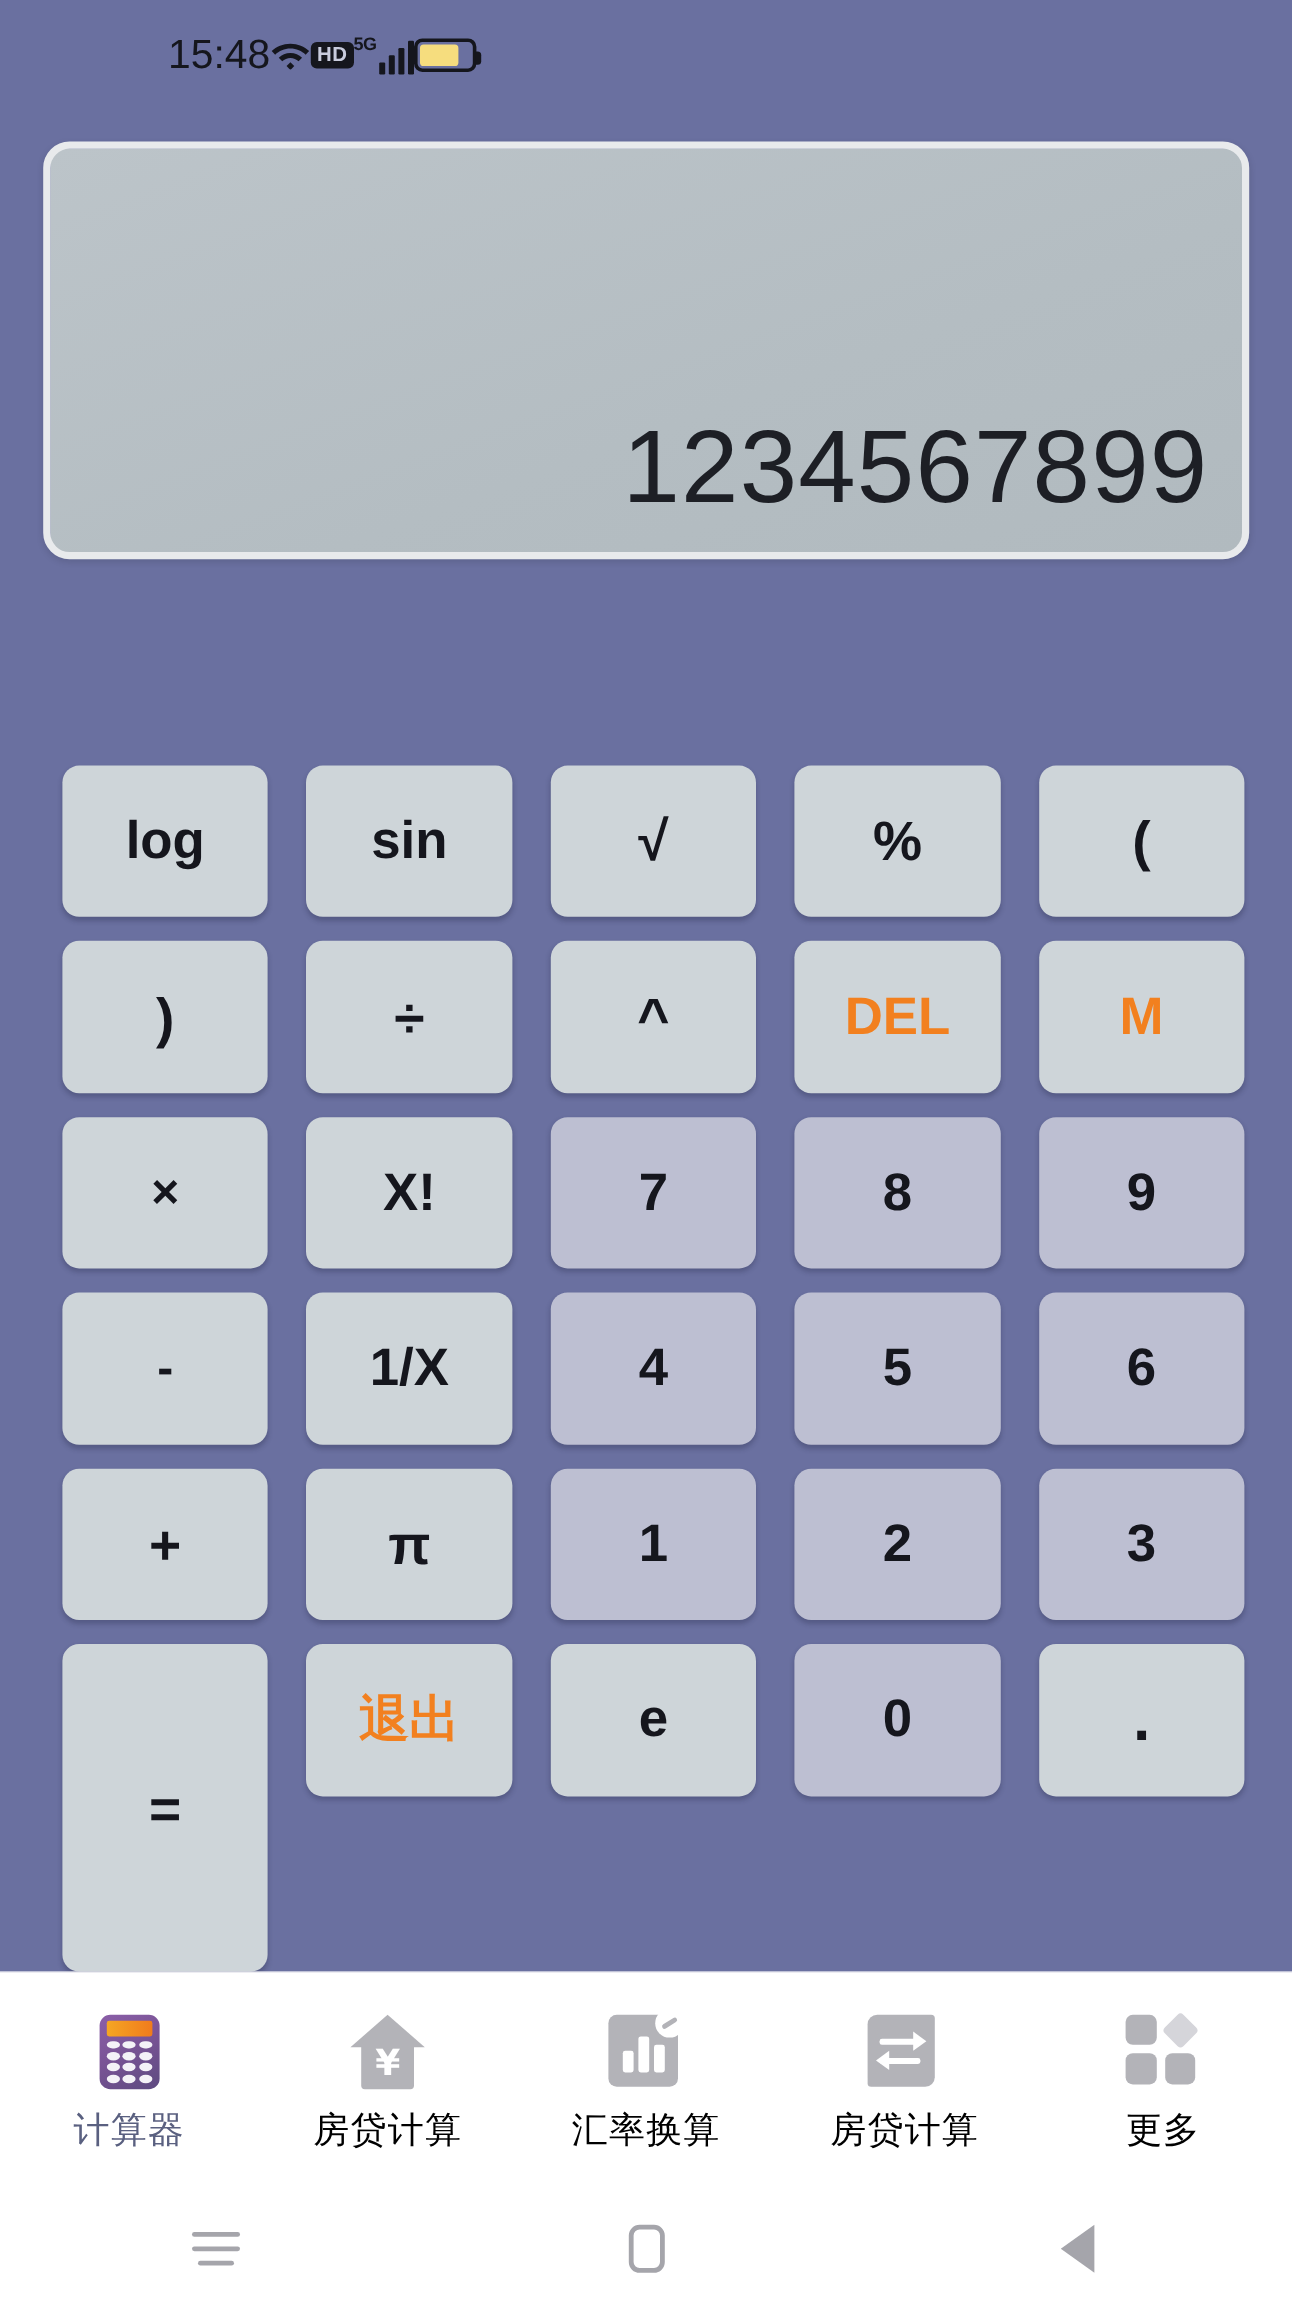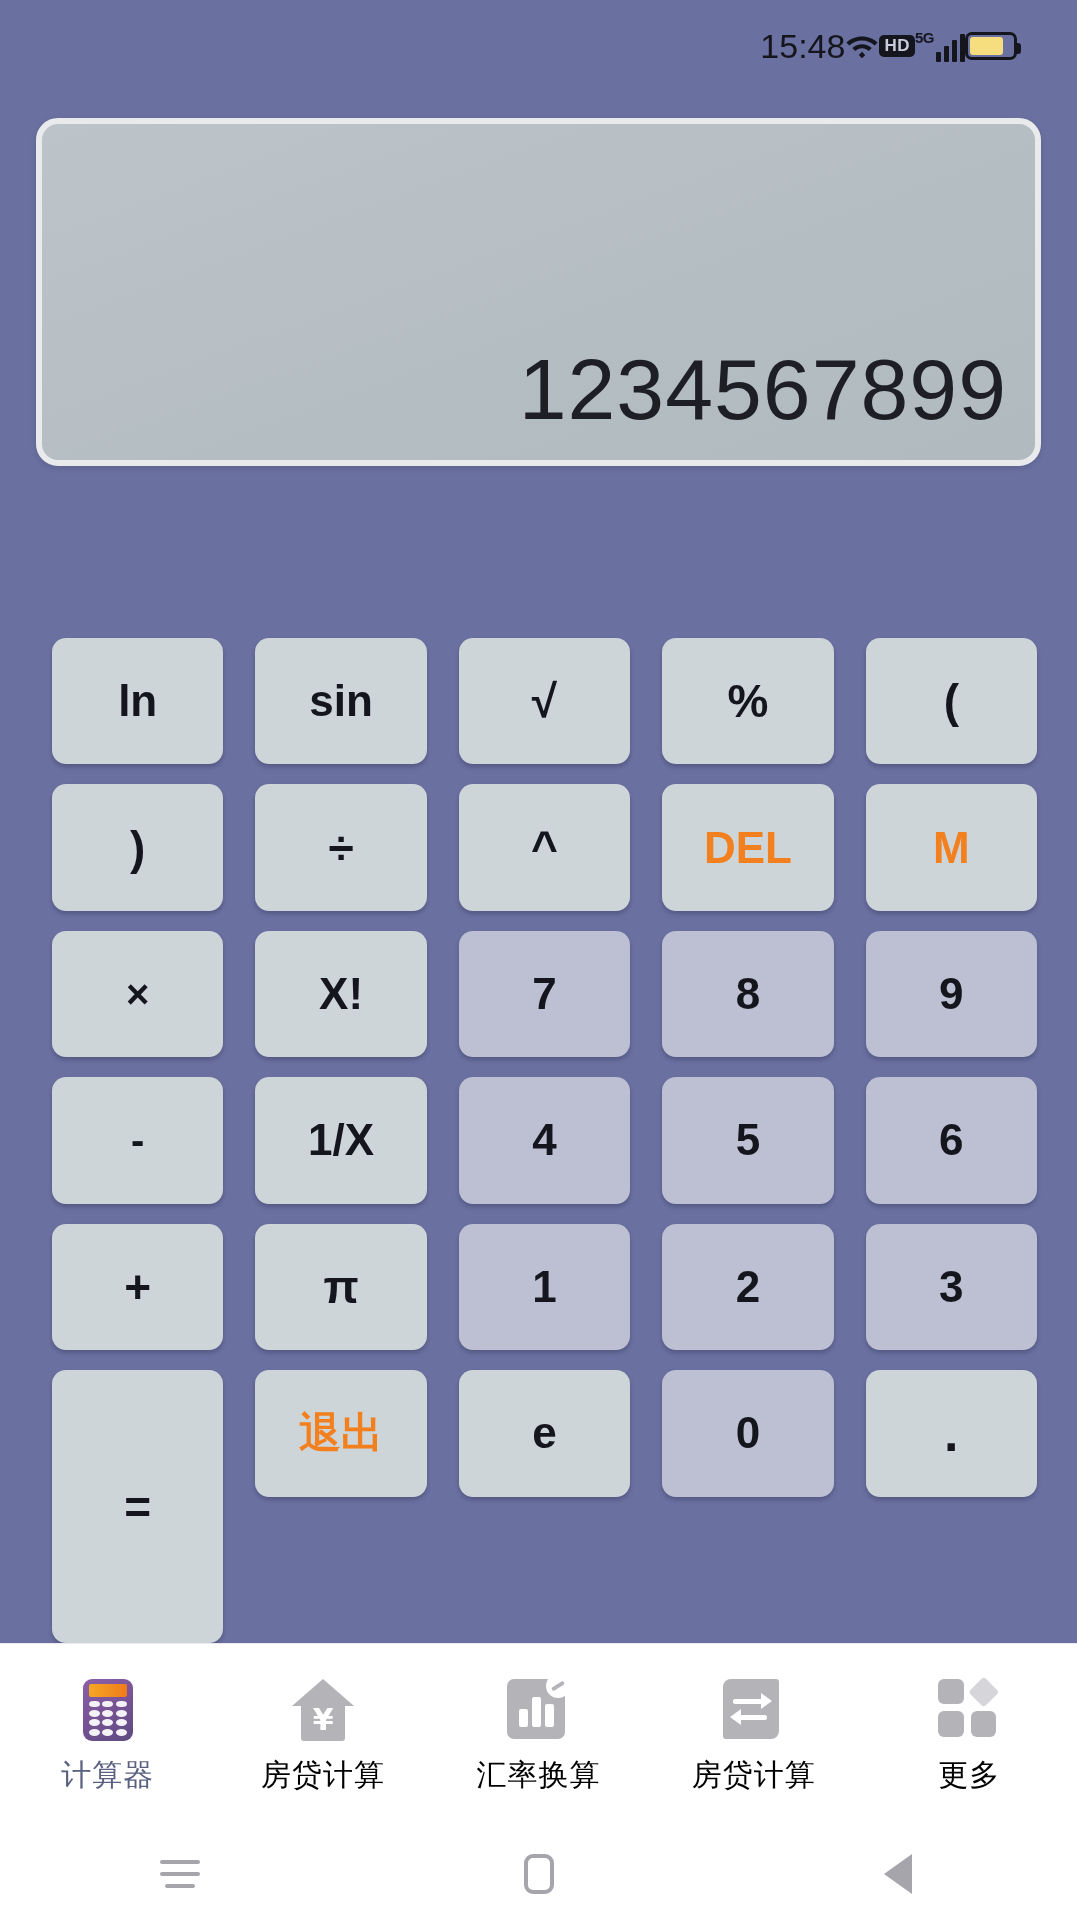--- a/index.html
+++ b/index.html
@@ -7,21 +7,21 @@
     width:1077px; height:1917px;
     background:#6a70a0;
     font-family:"Liberation Sans", sans-serif;
     overflow:hidden;
   }
   #app { position:relative; width:1077px; height:1917px; background:#6a70a0; }
 
   
   .statusbar {
     position:absolute; left:0; top:0; width:1077px; height:92px;
-    display:flex; align-items:center; justify-content:flex-end;
+    display:flex; align-items:center; justify-content:flex-start;
     padding:0 60px 0 140px;
   }
   .status-time {
     font-size:34px; font-weight:400; color:#15161d;
     letter-spacing:0px; font-family:"Liberation Sans", sans-serif;
   }
   .status-icons { display:flex; align-items:center; gap:0; }
   .ico { display:block; }
   .hd-badge {
     background:#15161d; color:#c9ccdd; font-size:17px; font-weight:700;
@@ -228,21 +228,21 @@
       </span>
     </div>
   </div>
 
   <div class="display">
     <div class="display-value">1234567899</div>
   </div>
 
   <div class="keypad">
 
-    <div class="key">ln</div>
+    <div class="key">log</div>
     <div class="key">sin</div>
 
     <div class="key sym">√</div>
     <div class="key sym">%</div>
     <div class="key sym">(</div>
     <div class="key sym">)</div>
     <div class="key sym">÷</div>
 
     <div class="key sym">^</div>
     <div class="key accent">DEL</div>

